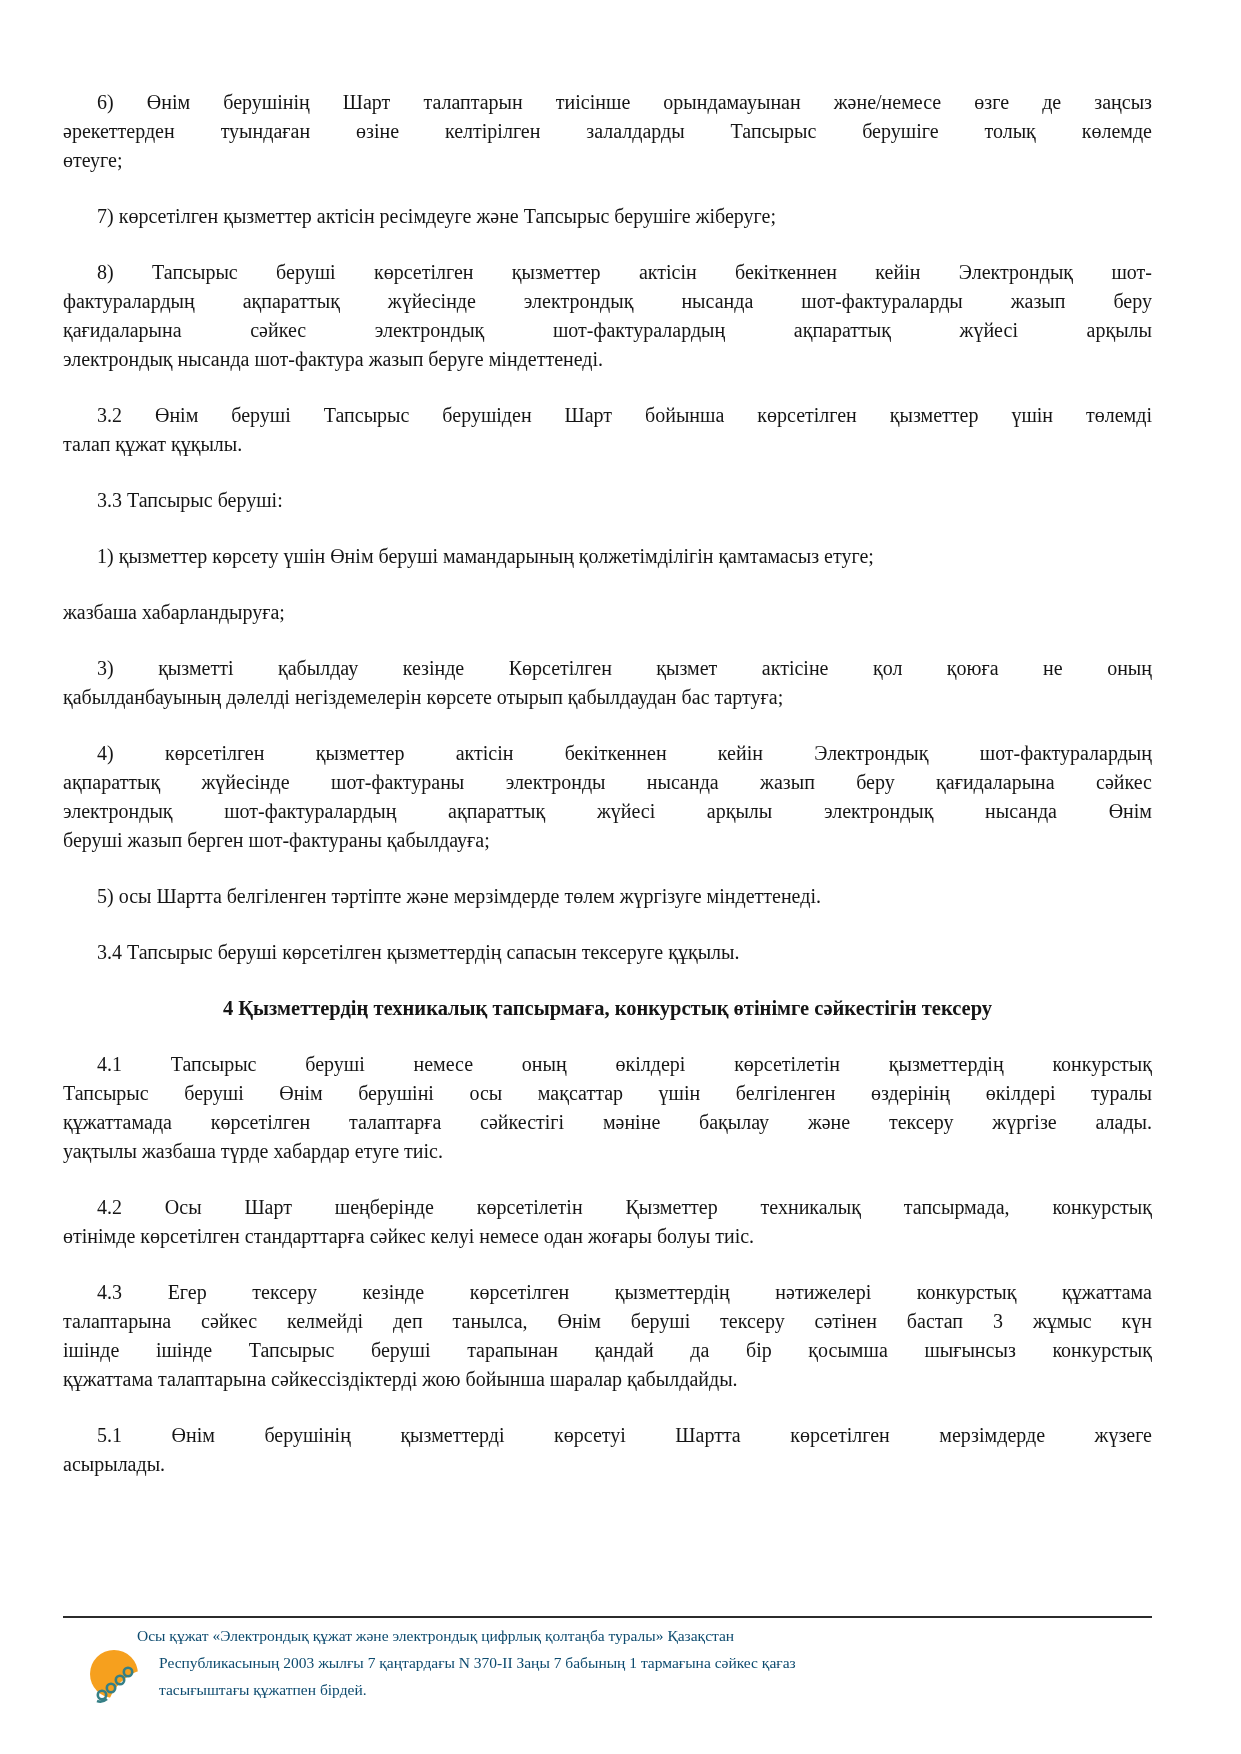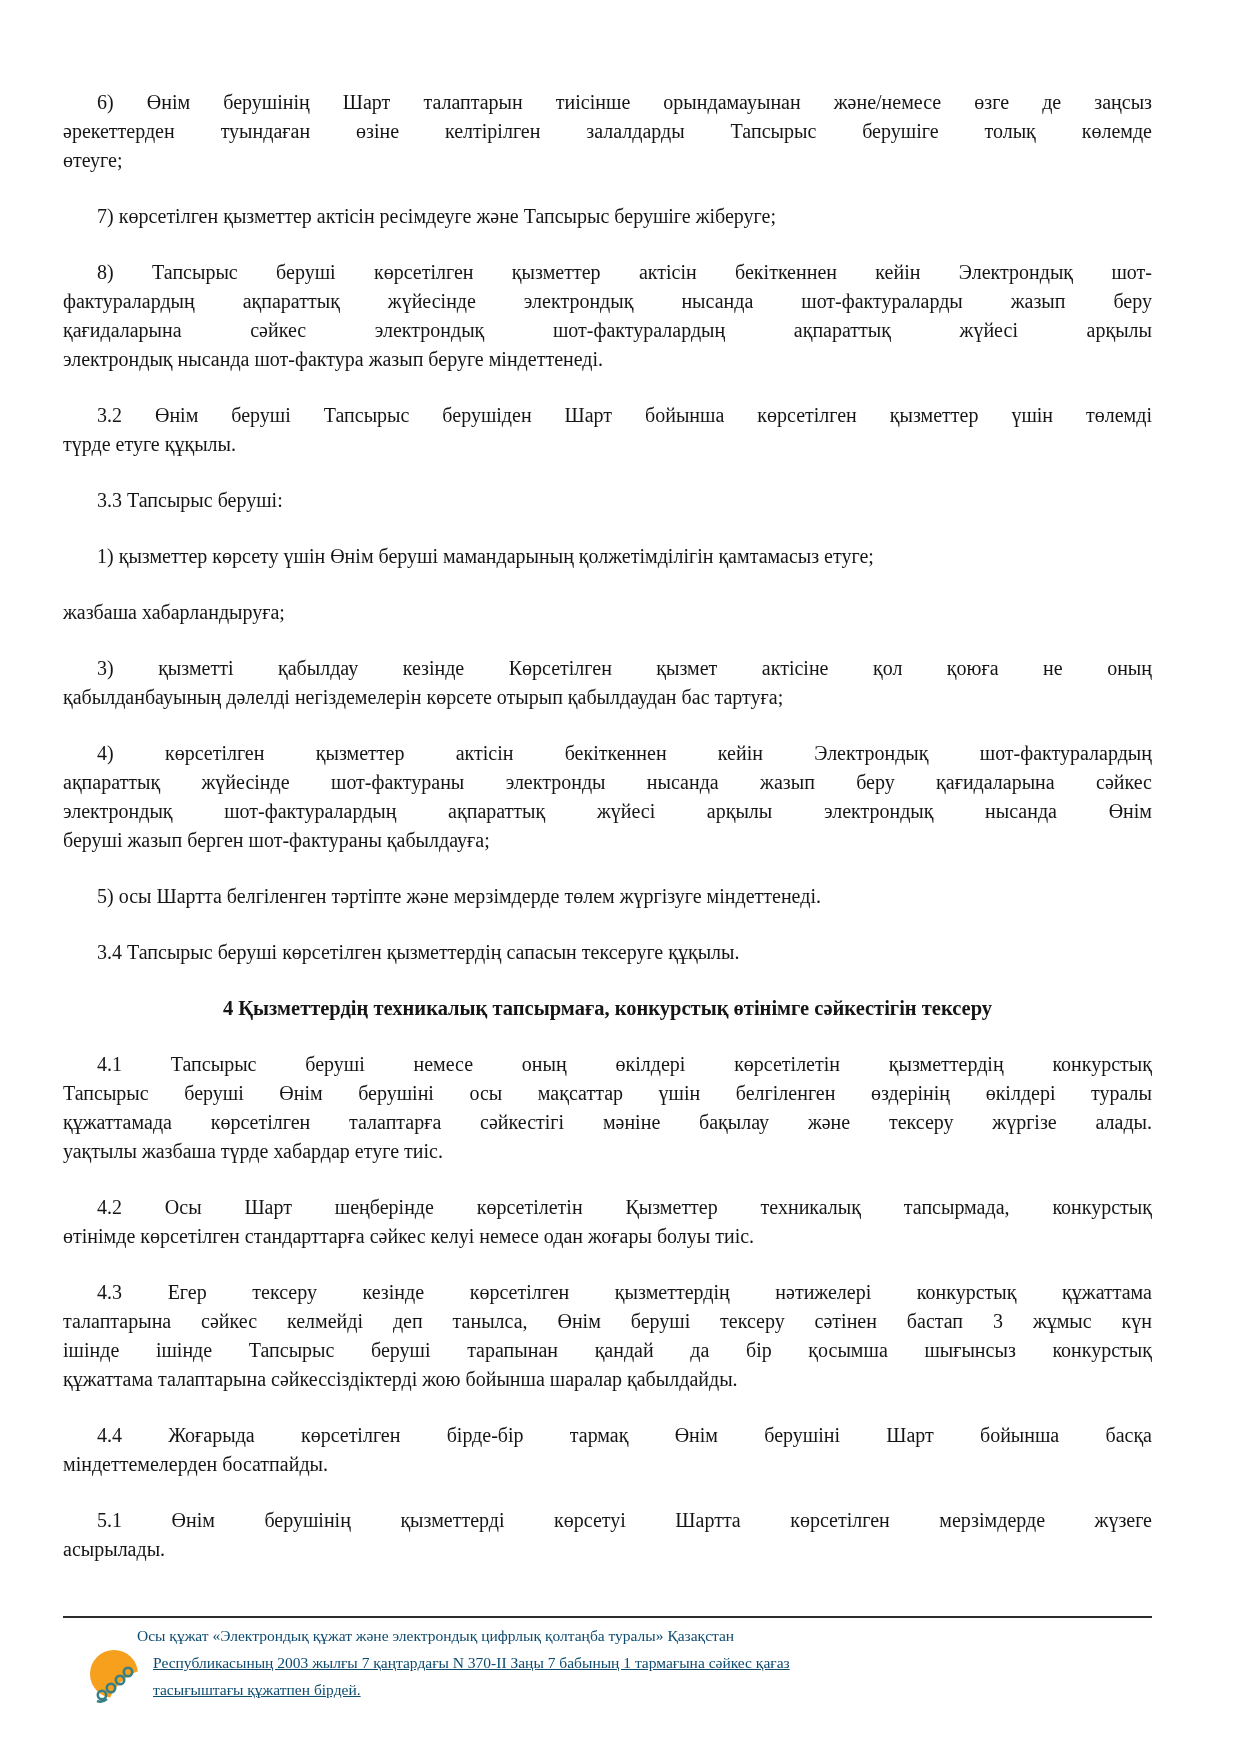--- a/index.html
+++ b/index.html
@@ -45,21 +45,21 @@
   .footer-note {
     position: absolute;
     left: 137px;
     top: 1622px;
     width: 800px;
     font-size: 15.5px;
     line-height: 27px;
     color: #0c4a6e;
   }
   .fline { white-space: nowrap; }
-  .fline + .fline { margin-left: 16px; text-decoration: underline; }
+  .fline + .fline { margin-left: 22px; }
 </style>
 </head>
 <body>
 
 <div class="page">
 
   <main class="body-text">
       <p class="block block-p">
         <span class="line first">6) Өнім берушінің Шарт талаптарын тиісінше орындамауынан және/немесе өзге де заңсыз</span>
         <span class="line">әрекеттерден туындаған өзіне келтірілген залалдарды Тапсырыс берушіге толық көлемде</span>
@@ -69,21 +69,21 @@
         <span class="line first lastline">7) көрсетілген қызметтер актісін ресімдеуге және Тапсырыс берушіге жіберуге;</span>
       </p>
       <p class="block block-p">
         <span class="line first">8) Тапсырыс беруші көрсетілген қызметтер актісін бекіткеннен кейін Электрондық шот-</span>
         <span class="line">фактуралардың ақпараттық жүйесінде электрондық нысанда шот-фактураларды жазып беру</span>
         <span class="line">қағидаларына сәйкес электрондық шот-фактуралардың ақпараттық жүйесі арқылы</span>
         <span class="line lastline">электрондық нысанда шот-фактура жазып беруге міндеттенеді.</span>
       </p>
       <p class="block block-p">
         <span class="line first">3.2 Өнім беруші Тапсырыс берушіден Шарт бойынша көрсетілген қызметтер үшін төлемді</span>
-        <span class="line lastline">түрде етуге құқылы.</span>
+        <span class="line lastline">талап құжат құқылы.</span>
       </p>
       <p class="block block-p">
         <span class="line first lastline">3.3 Тапсырыс беруші:</span>
       </p>
       <p class="block block-p">
         <span class="line first lastline">1) қызметтер көрсету үшін Өнім беруші мамандарының қолжетімділігін қамтамасыз етуге;</span>
       </p>
       <p class="block block-p">
         <span class="line lastline">жазбаша хабарландыруға;</span>
       </p>
@@ -116,24 +116,20 @@
         <span class="line first">4.2 Осы Шарт шеңберінде көрсетілетін Қызметтер техникалық тапсырмада, конкурстық</span>
         <span class="line lastline">өтінімде көрсетілген стандарттарға сәйкес келуі немесе одан жоғары болуы тиіс.</span>
       </p>
       <p class="block block-p">
         <span class="line first">4.3 Егер тексеру кезінде көрсетілген қызметтердің нәтижелері конкурстық құжаттама</span>
         <span class="line">талаптарына сәйкес келмейді деп танылса, Өнім беруші тексеру сәтінен бастап 3 жұмыс күн</span>
         <span class="line">ішінде ішінде Тапсырыс беруші тарапынан қандай да бір қосымша шығынсыз конкурстық</span>
         <span class="line lastline">құжаттама талаптарына сәйкессіздіктерді жою бойынша шаралар қабылдайды.</span>
       </p>
       <p class="block block-p">
-        <span class="line first">4.4 Жоғарыда көрсетілген бірде-бір тармақ Өнім берушіні Шарт бойынша басқа</span>
-        <span class="line lastline">міндеттемелерден босатпайды.</span>
-      </p>
-      <p class="block block-p">
         <span class="line first">5.1 Өнім берушінің қызметтерді көрсетуі Шартта көрсетілген мерзімдерде жүзеге</span>
         <span class="line lastline">асырылады.</span>
       </p>
     </main>
 
   <div class="footer-rule"></div>
 
   <div class="footer-logo">
     <svg viewBox="0 0 56 56" aria-hidden="true">
       <circle cx="26" cy="24" r="24" fill="#F6A01E"></circle>

